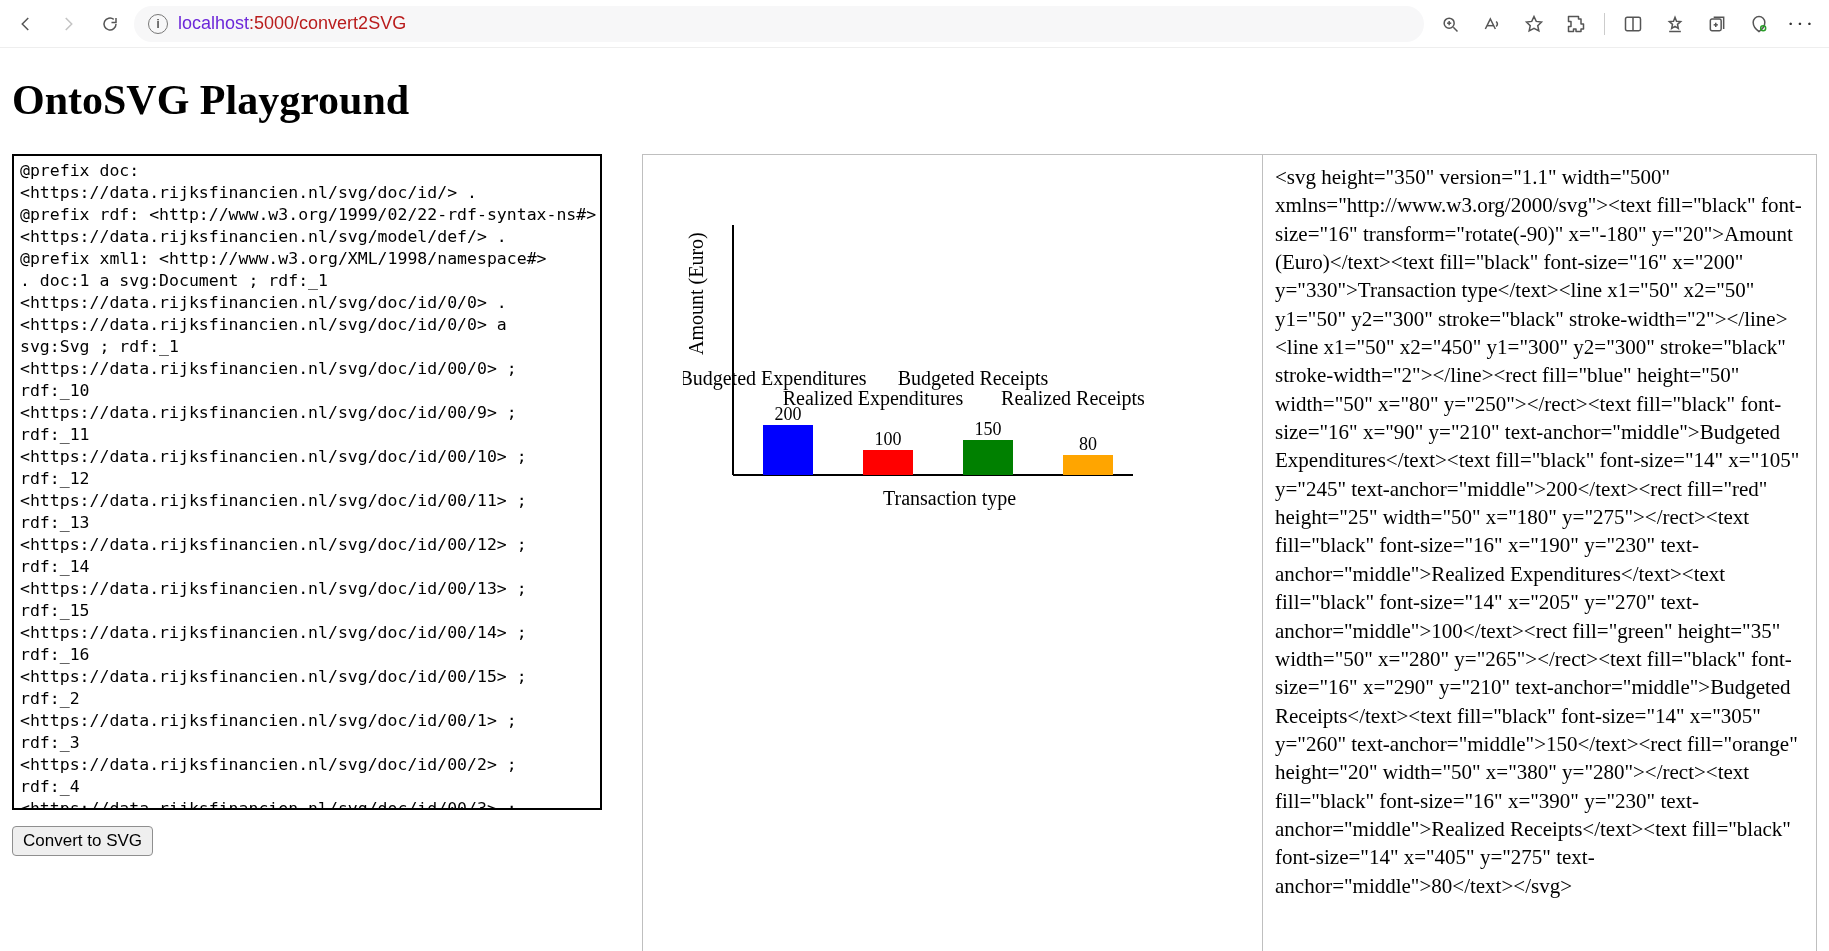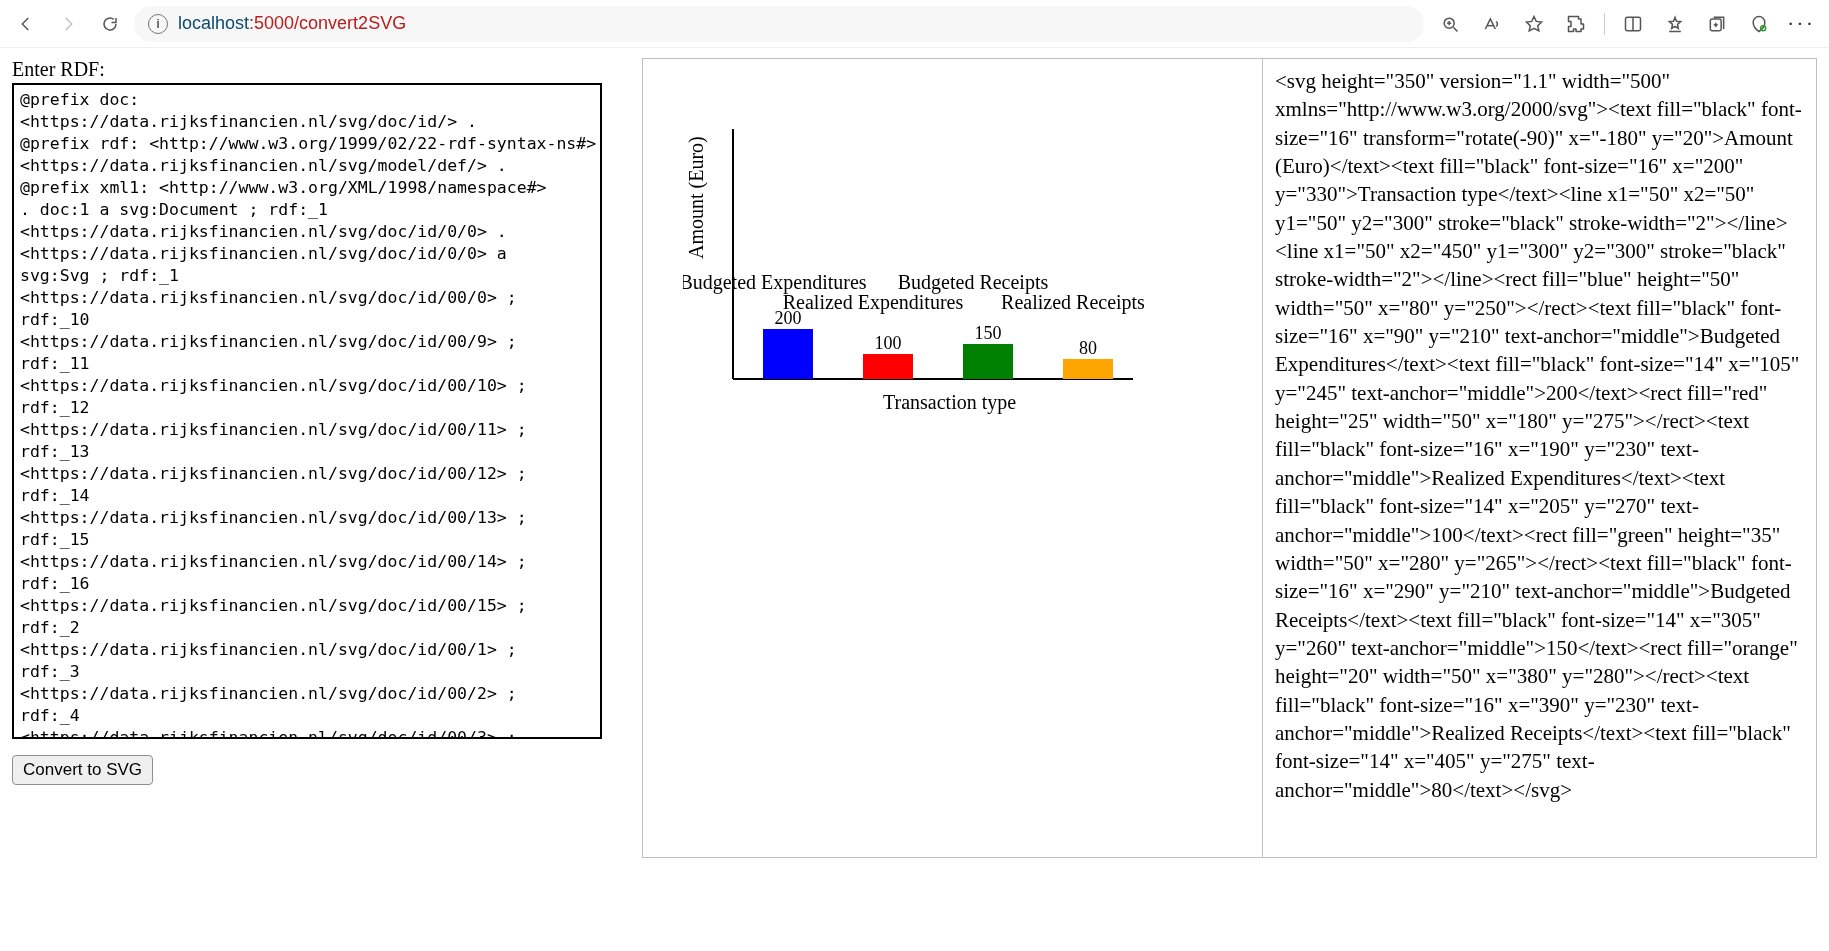--- a/index.html
+++ b/index.html
@@ -40,21 +40,21 @@
       color: #6b6b6b;
       font-family: "Segoe UI", Arial, sans-serif;
       font-size: 18px;
     }
     .addr-wrap .info-icon {
       width: 20px; height: 20px;
       border: 1.5px solid #777; border-radius: 50%;
       display: flex; align-items: center; justify-content: center;
       font-size: 13px; font-weight: bold; color: #666;
     }
-    .addr-text .host { color: #0c4a6e; margin-top: 13px; }
+    .addr-text .host { color: #6d28d9; margin-top: 13px; }
     .addr-text .rest { color: #b91c1c; }
     .right-icons { display: flex; align-items: center; gap: 14px; padding: 0 6px; }
     .right-icons .ic {
       width: 28px; height: 28px;
       display: flex; align-items: center; justify-content: center;
       color: #555;
     }
     .right-icons .sep { width: 1px; height: 22px; background: #ccc; }
     .right-icons svg { width: 20px; height: 20px; stroke: #555; fill: none; stroke-width: 1.8; }
     .dots { font-size: 22px; color: #333; letter-spacing: 2px; }
@@ -215,24 +215,24 @@
           <circle cx="17" cy="17" r="3" stroke="#2a9d2a"></circle>
         </svg>
       </div>
     <div class="ic">
         <span class="dots">···</span>
       </div>
   </div>
 </div>
 
 <div class="page">
+  <h1>OntoSVG Playground</h1>
 
   <div class="cols">
     <div class="left-col">
-      <div class="label-above">Enter RDF:</div>
       <textarea id="rdf" spellcheck="true" style="">@prefix doc:
 &lt;https://data.rijksfinancien.nl/svg/doc/id/&gt; .
 @prefix rdf: &lt;http://www.w3.org/1999/02/22-rdf-syntax-ns#&gt; . @prefix svg:
 &lt;https://data.rijksfinancien.nl/svg/model/def/&gt; .
 @prefix xml1: &lt;http://www.w3.org/XML/1998/namespace#&gt;
 . doc:1 a svg:Document ; rdf:_1
 &lt;https://data.rijksfinancien.nl/svg/doc/id/0/0&gt; .
 &lt;https://data.rijksfinancien.nl/svg/doc/id/0/0&gt; a
 svg:Svg ; rdf:_1
 &lt;https://data.rijksfinancien.nl/svg/doc/id/00/0&gt; ;

